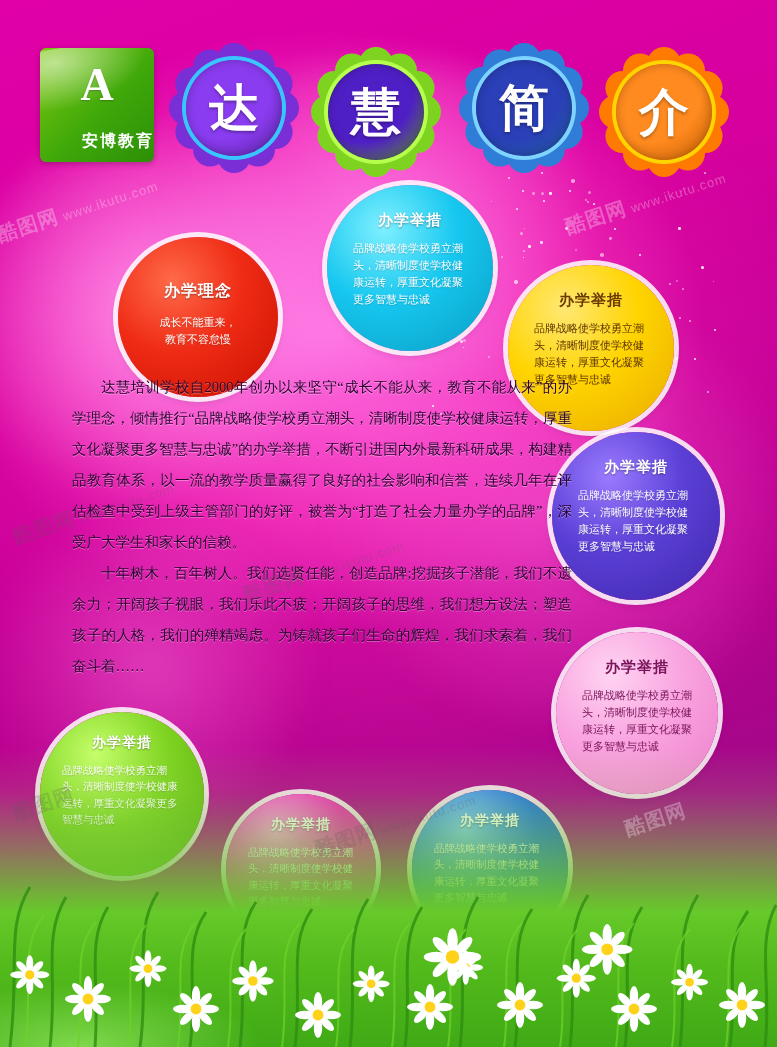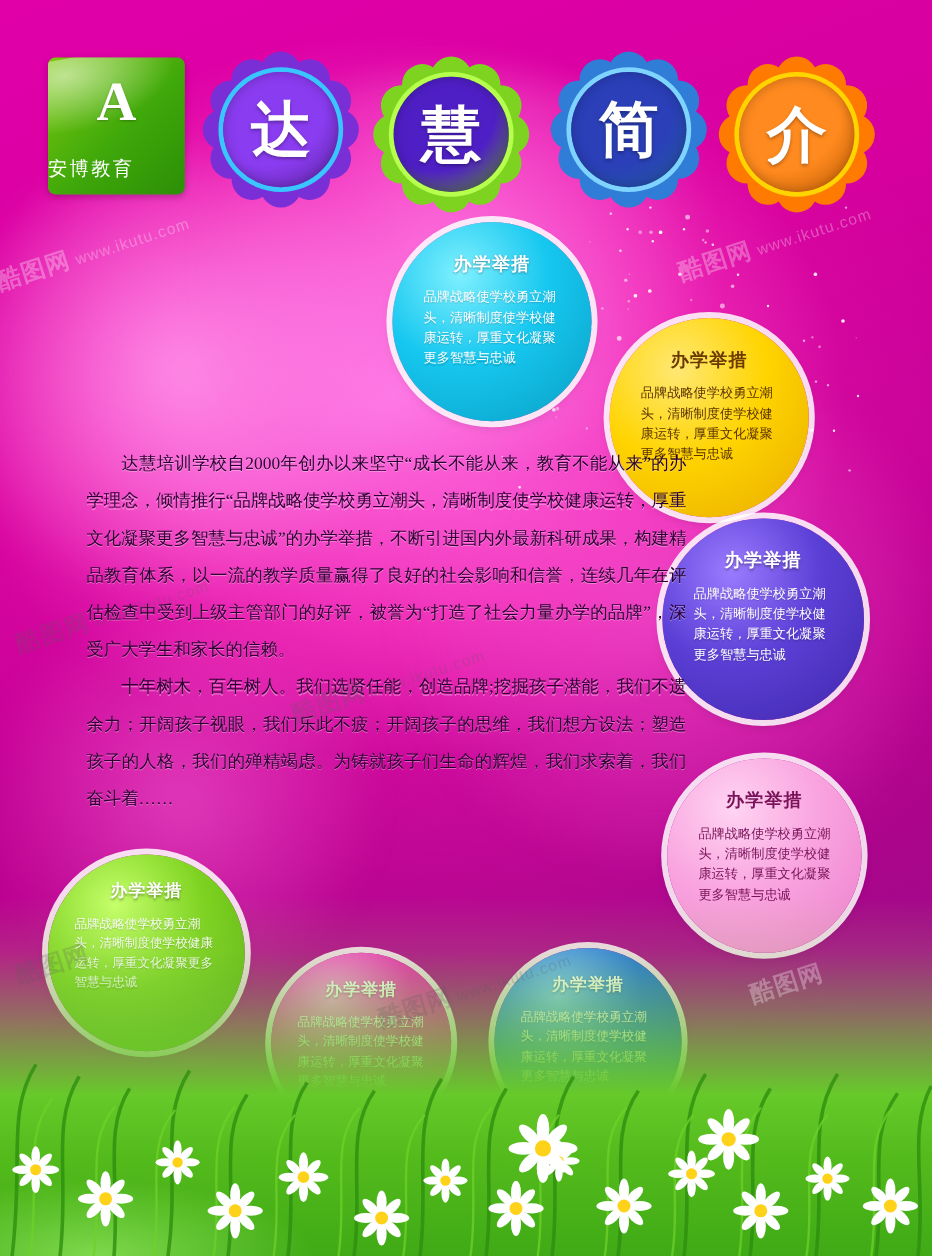--- a/index.html
+++ b/index.html
@@ -61,22 +61,22 @@
     background: radial-gradient(ellipse at 20% 20%, rgba(255,255,255,0.55), rgba(255,255,255,0) 60%);
     transform: rotate(-10deg);
   }
   .logo .mark {
     position: absolute; left: 0; right: 0; top: 14px;
     text-align: center; color: #fff; font-size: 46px; font-weight: bold;
     font-family: "Liberation Serif", serif; line-height: 1;
     text-shadow: 0 1px 2px rgba(0,0,0,0.25);
   }
   .logo .logo-text {
-    position: absolute; left: 0; right: 0; bottom: 10px; text-align: left;
-    color: #fff; font-size: 16px; letter-spacing: 2px; font-weight: normal;
+    position: absolute; left: 0; right: 0; bottom: 10px; text-align: right;
+    color: #fff; font-size: 16px; letter-spacing: 2px; font-weight: bold;
   }
 
   .title-row { position: absolute; left: 168px; top: 40px; width: 600px; height: 140px; }
   .flower-badge {
     position: absolute; width: 132px; height: 132px;
   }
   .flower-badge .petals { position: absolute; inset: 0; }
   .flower-badge .inner {
     position: absolute; left: 18px; top: 18px; width: 96px; height: 96px;
     border-radius: 50%;
@@ -342,20 +342,24 @@
             <circle cx="107.6" cy="42.0" r="17" fill="#ff7a00"></circle>
             <circle cx="66" cy="66" r="52" fill="#ff7a00"></circle>
           </g>
         </svg>
         <div class="inner" style="background: radial-gradient(circle at 35% 28%, rgb(255, 138, 31) 0%, rgb(255, 138, 31) 55%, rgba(0, 0, 0, 0.25) 100%); box-shadow: rgb(255, 212, 0) 0px 0px 0px 4px, rgba(0, 0, 0, 0.25) 0px 0px 10px inset;">
           <span class="ch">介</span>
         </div>
       </div>
     </div>
 
+  <div class="circle c-red">
+    <div class="c-title">办学理念</div>
+    <div class="c-body" id="phil-body">成长不能重来，<br>教育不容怠慢</div>
+  </div>
 
   <div class="circle c-cyan">
     <div class="c-title">办学举措</div>
     <div class="c-body">品牌战略使学校勇立潮头，清晰制度使学校健康运转，厚重文化凝聚更多智慧与忠诚</div>
   </div>
 
   <div class="circle c-yellow">
     <div class="c-title">办学举措</div>
     <div class="c-body">品牌战略使学校勇立潮头，清晰制度使学校健康运转，厚重文化凝聚更多智慧与忠诚</div>
   </div>

